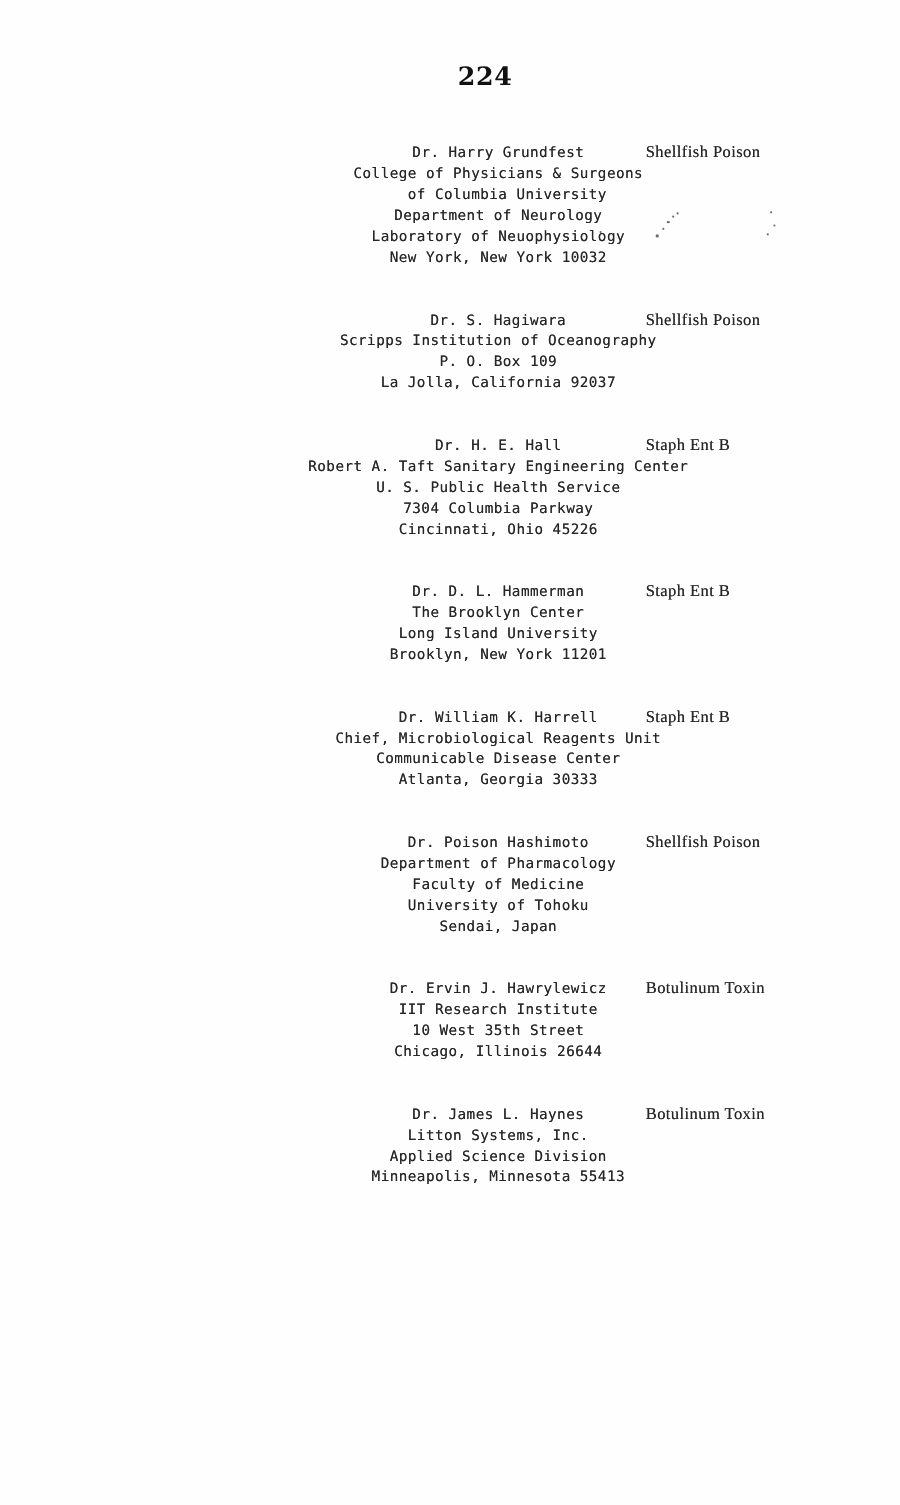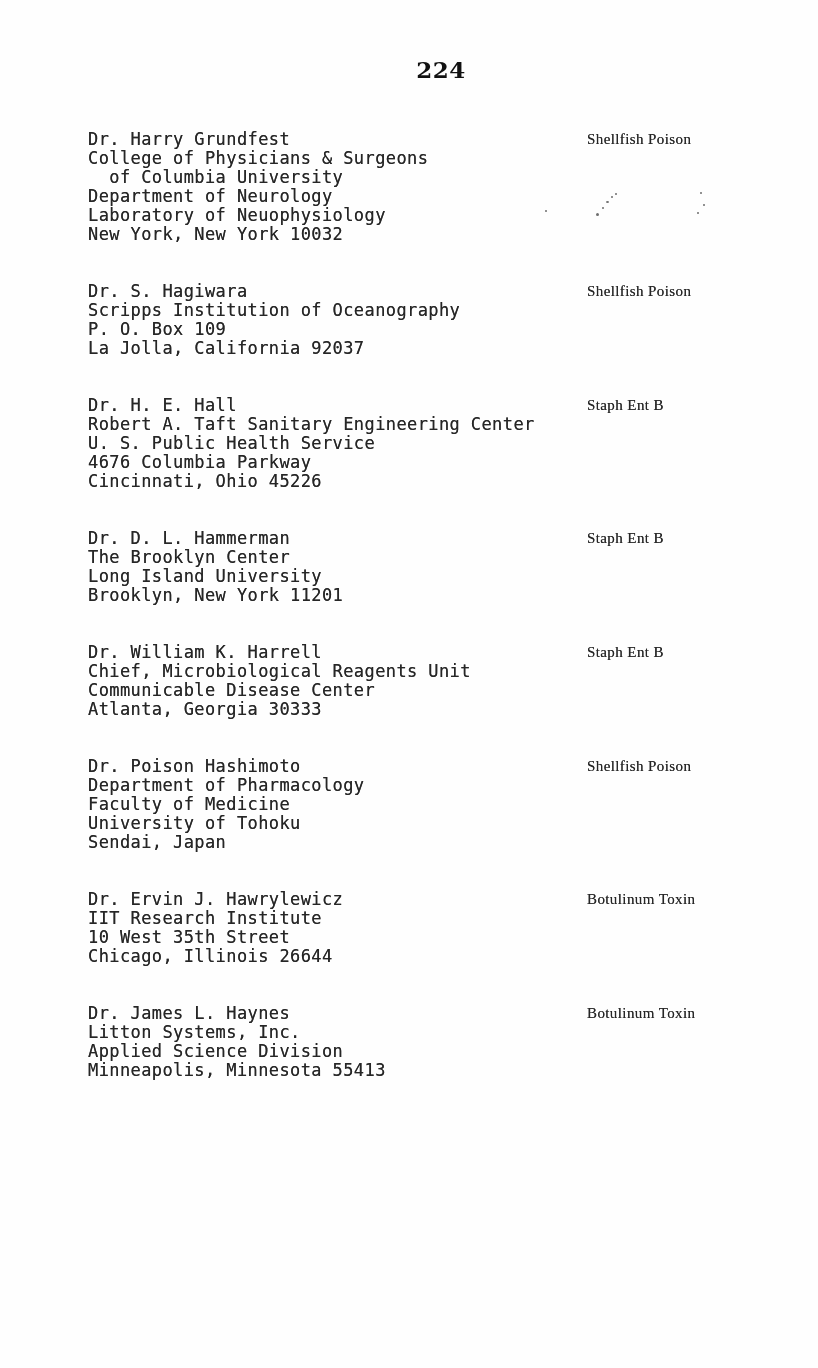--- a/index.html
+++ b/index.html
@@ -34,24 +34,25 @@
     top: 130px;
     left: 88px;
     right: 0;
   }
   .entry {
     position: relative;
     margin-bottom: 38px;
   }
   .address-block {
     white-space: pre;
-    font-size: 17px;
+    font-size: 13px;
     line-height: 19px;
     letter-spacing: 0.4px;
     text-shadow: 0 0 0.6px rgba(38,38,38,0.75);
+    text-align: center;
   }
   .topic-label {
     position: absolute;
     top: 0;
     left: 499px;
     font-size: 15px;
     line-height: 19px;
     letter-spacing: 0.4px;
     white-space: pre;
     text-shadow: 0 0 0.6px rgba(38,38,38,0.75);
@@ -85,21 +86,21 @@
     <div class="address-block">Dr. S. Hagiwara
 Scripps Institution of Oceanography
 P. O. Box 109
 La Jolla, California 92037</div>
     <div class="topic-label">Shellfish Poison</div>
   </div>
       <div class="entry">
     <div class="address-block">Dr. H. E. Hall
 Robert A. Taft Sanitary Engineering Center
 U. S. Public Health Service
-4676 Columbia Parkway
+7304 Columbia Parkway
 Cincinnati, Ohio 45226</div>
     <div class="topic-label">Staph Ent B</div>
   </div>
       <div class="entry">
     <div class="address-block">Dr. D. L. Hammerman
 The Brooklyn Center
 Long Island University
 Brooklyn, New York 11201</div>
     <div class="topic-label">Staph Ent B</div>
   </div>

